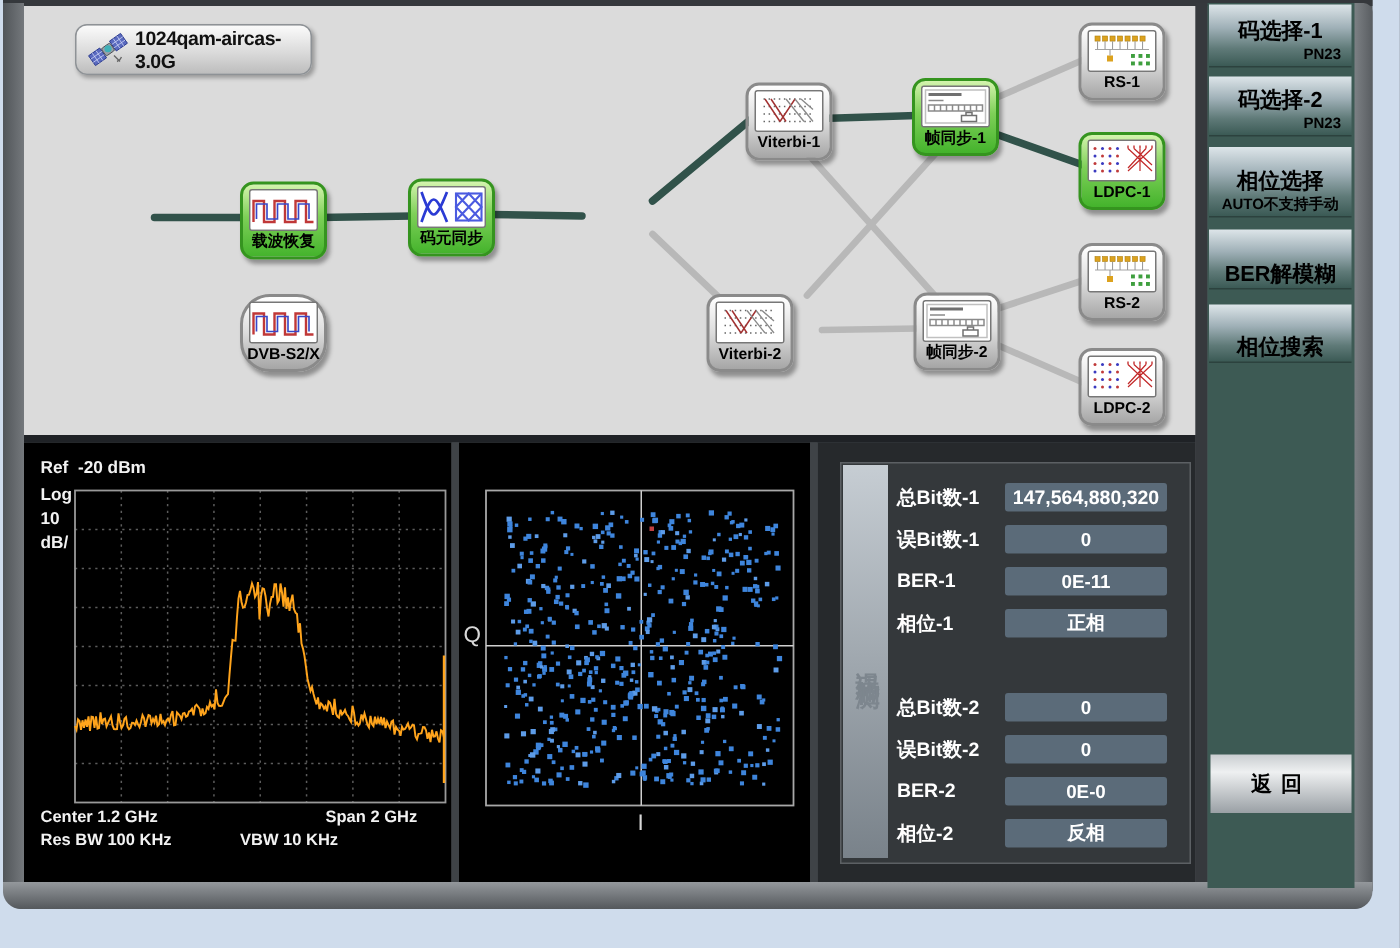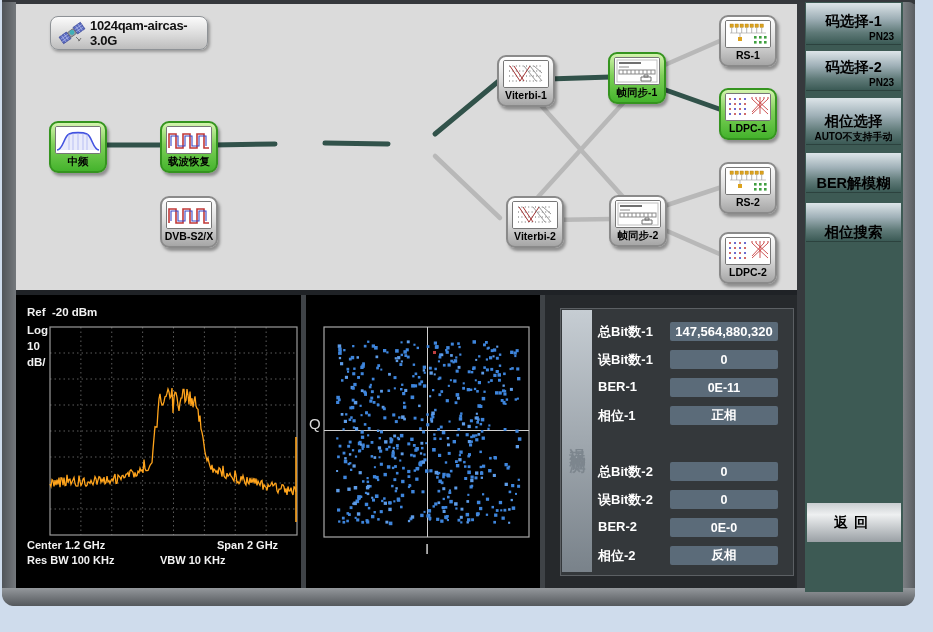--- a/index.html
+++ b/index.html
@@ -686,41 +686,47 @@
    <rect x="11.5" y="10" width="7" height="6" rx="1" fill="#9aa0a8" stroke="#4a4f55" stroke-width=".6"></rect>
   </g>
   <circle cx="15" cy="12.5" r="2.4" fill="#3fb0b8"></circle>
   <path d="M19 17 l4 4 M21 21 a5 5 0 0 0 3 -3" stroke="#666" stroke-width=".9" fill="none"></path>
         </svg>
       </span>
     <span class="lbl">1024qam-aircas-3.0G</span>
   </div>
 
   <div id="nodes" class="abs" style="left:0;top:0;width:933px;height:632px;z-index:3;pointer-events:none;">
-      <div class="node active" style="position: absolute; left: 49px; top: 121px; pointer-events: auto;">
-        <span class="node-icon">
-          <svg viewBox="0 0 44 26">
-            <rect width="44" height="26" fill="#fff"></rect>
-            <path d="M1 23 C7 23 8 9 13 7 C17 5.2 27 5.2 31 7 C36 9 37 23 43 23" fill="rgba(70,90,220,.12)" stroke="#4353e0" stroke-width="1.6"></path>
-            <path d="M13 7 V23 M17 6.2 V23 M22 6 V23 M27 6.2 V23 M31 7 V23" stroke="#9aa3ef" stroke-width=".6"></path>
-          </svg>
-        </span>
-               <span class="node-label">中频</span>
-      </div>
       <div class="node active" style="position: absolute; left: 160px; top: 121px; pointer-events: auto;">
         <span class="node-icon">
           <svg viewBox="0 0 44 26">
             <rect width="44" height="26" fill="#fff"></rect>
             <path d="M2 21 V7 H9 V21 H16 V7 H23 V21 H30 V7 H37 V21 H42" fill="none" stroke="#c03838" stroke-width="1.6"></path>
             <path d="M4 19 V9 H11 V19 H18 V9 H25 V19 H32 V9 H39 V19" fill="none" stroke="#3848c8" stroke-width="1.1"></path>
           </svg>
         </span>
                <span class="node-label">载波恢复</span>
       </div>
-      <div class="node inactive" style="position: absolute; left: 160px; top: 196px; pointer-events: auto;">
+      <div class="node active" style="position: absolute; left: 272px; top: 119px; pointer-events: auto;">
+        <span class="node-icon">
+          <svg viewBox="0 0 44 26">
+            <rect width="44" height="26" fill="#fff"></rect>
+            <g stroke="#2b3bd4" fill="none" stroke-width="1.8">
+              <path d="M2 3 C9 23 11 23 19 3"></path>
+              <path d="M2 23 C9 3 11 3 19 23"></path>
+            </g>
+            <g stroke="#4b5be0" fill="none" stroke-width="1.4">
+              <rect x="25" y="4" width="17" height="18"></rect>
+              <path d="M25 4 42 22 M42 4 25 22 M33.5 4 25 13 33.5 22 42 13 Z"></path>
+            </g>
+          </svg>
+        </span>
+               <span class="node-label">码元同步</span>
+      </div>
+      <div class="node inactive" style="position: absolute; left: 160px; top: 196px; pointer-events: auto; border-radius: 20px;">
         <span class="node-icon">
           <svg viewBox="0 0 44 26">
             <rect width="44" height="26" fill="#fff"></rect>
             <path d="M2 21 V7 H9 V21 H16 V7 H23 V21 H30 V7 H37 V21 H42" fill="none" stroke="#c03838" stroke-width="1.6"></path>
             <path d="M4 19 V9 H11 V19 H18 V9 H25 V19 H32 V9 H39 V19" fill="none" stroke="#3848c8" stroke-width="1.1"></path>
           </svg>
         </span>
                <span class="node-label">DVB-S2/X</span>
       </div>
       <div class="node inactive" style="position: absolute; left: 497px; top: 55px; pointer-events: auto;">
@@ -808,21 +814,21 @@
             <circle cx="19" cy="15" r="1" fill="#3a3ac0"></circle>
             <circle cx="19" cy="20" r="1" fill="#c03a3a"></circle>
             <g stroke="#c22828" stroke-width=".8" fill="none">
               <path d="M26 5 L42 20 M30 5 L42 16 M34 5 L34 20 M38 5 L26 18 M42 5 L26 20"></path>
             </g>
             <path d="M26 3 V5 M30 3 V5 M34 3 V5 M38 3 V5 M42 3 V5" stroke="#c22828" stroke-width=".9"></path>
           </svg>
         </span>
                <span class="node-label">LDPC-1</span>
       </div>
-      <div class="node inactive" style="position: absolute; left: 506px; top: 196px; pointer-events: auto;">
+      <div class="node inactive" style="position: absolute; left: 471px; top: 196px; pointer-events: auto;">
         <span class="node-icon">
           <svg viewBox="0 0 44 26">
             <rect width="44" height="26" fill="#fff"></rect>
             <g stroke="#666" stroke-width="1.1" stroke-dasharray="1 2.4">
               <path d="M5 5 H39 M5 10 H39 M5 15 H39 M5 20 H39"></path>
             </g>
             <g stroke="#a23232" stroke-width="1" fill="none">
               <path d="M6 5 L16 20 M10 5 L20 20 M16 20 L26 5"></path>
             </g>
             <g stroke="#8a8a8a" stroke-width=".9" fill="none">

